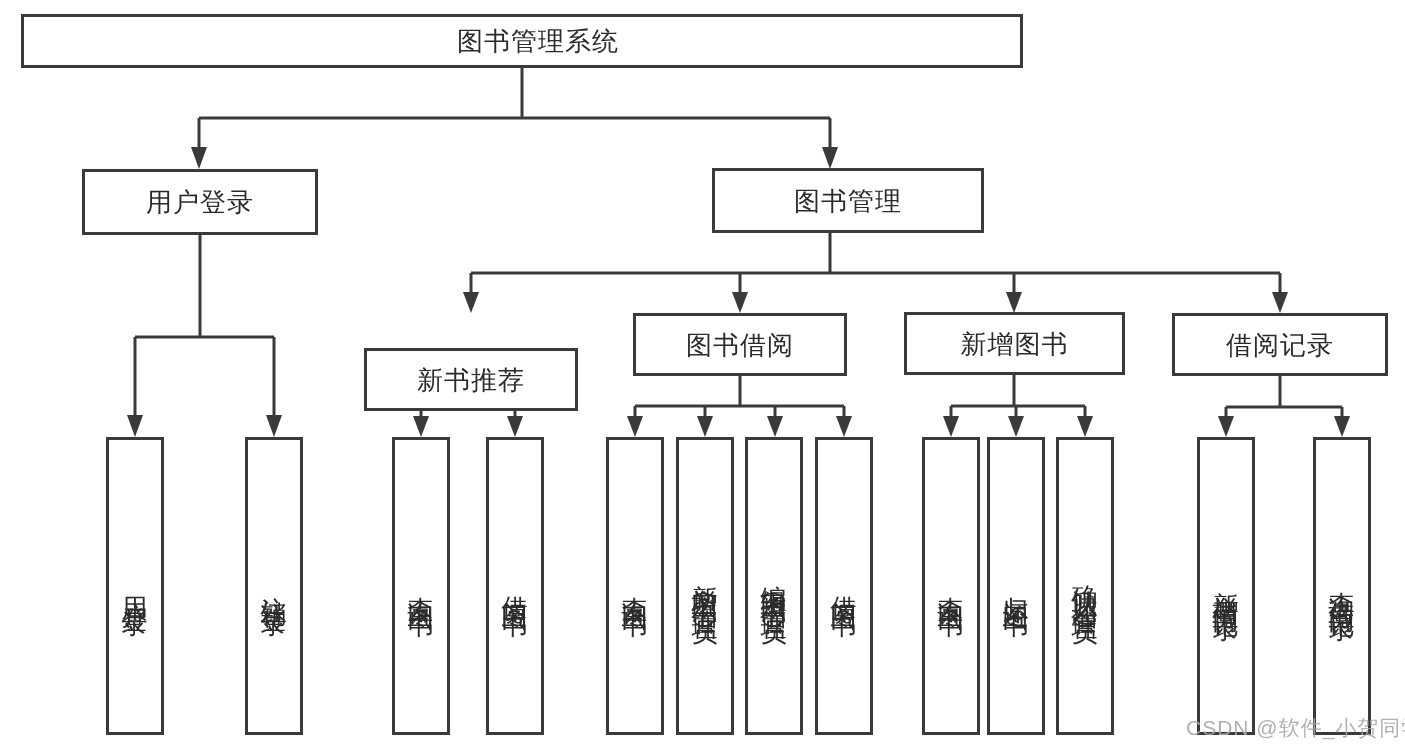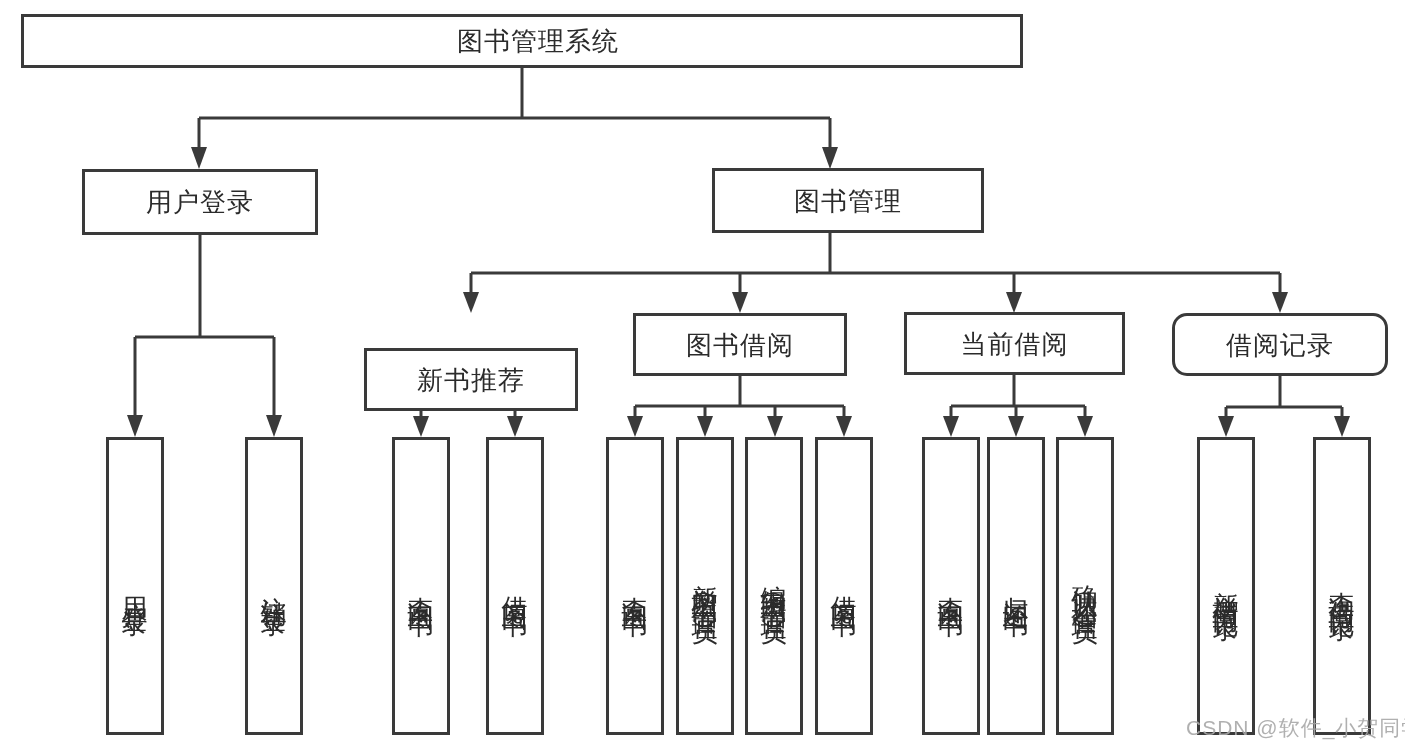--- a/index.html
+++ b/index.html
@@ -123,23 +123,23 @@
     <span>图书管理</span>
   </div>
 
   <div class="node" style="left:364px;top:313px;width:214px;height:63px;margin-top:35px;">
     <span>新书推荐</span>
   </div>
   <div class="node" style="left:633px;top:313px;width:214px;height:63px;">
     <span>图书借阅</span>
   </div>
   <div class="node" style="left:904px;top:312px;width:221px;height:63px;">
-    <span>当前借阅</span>
+    <span>新增图书</span>
   </div>
-  <div class="node" style="left:1172px;top:313px;width:216px;height:63px;border-radius:15px;">
+  <div class="node" style="left:1172px;top:313px;width:216px;height:63px;">
     <span>借阅记录</span>
   </div>
 
   <div class="node leaf" style="left:106px;">
     <span>用户登录</span>
   </div>
   <div class="node leaf" style="left:245px;">
     <span>注销登录</span>
   </div>
 

